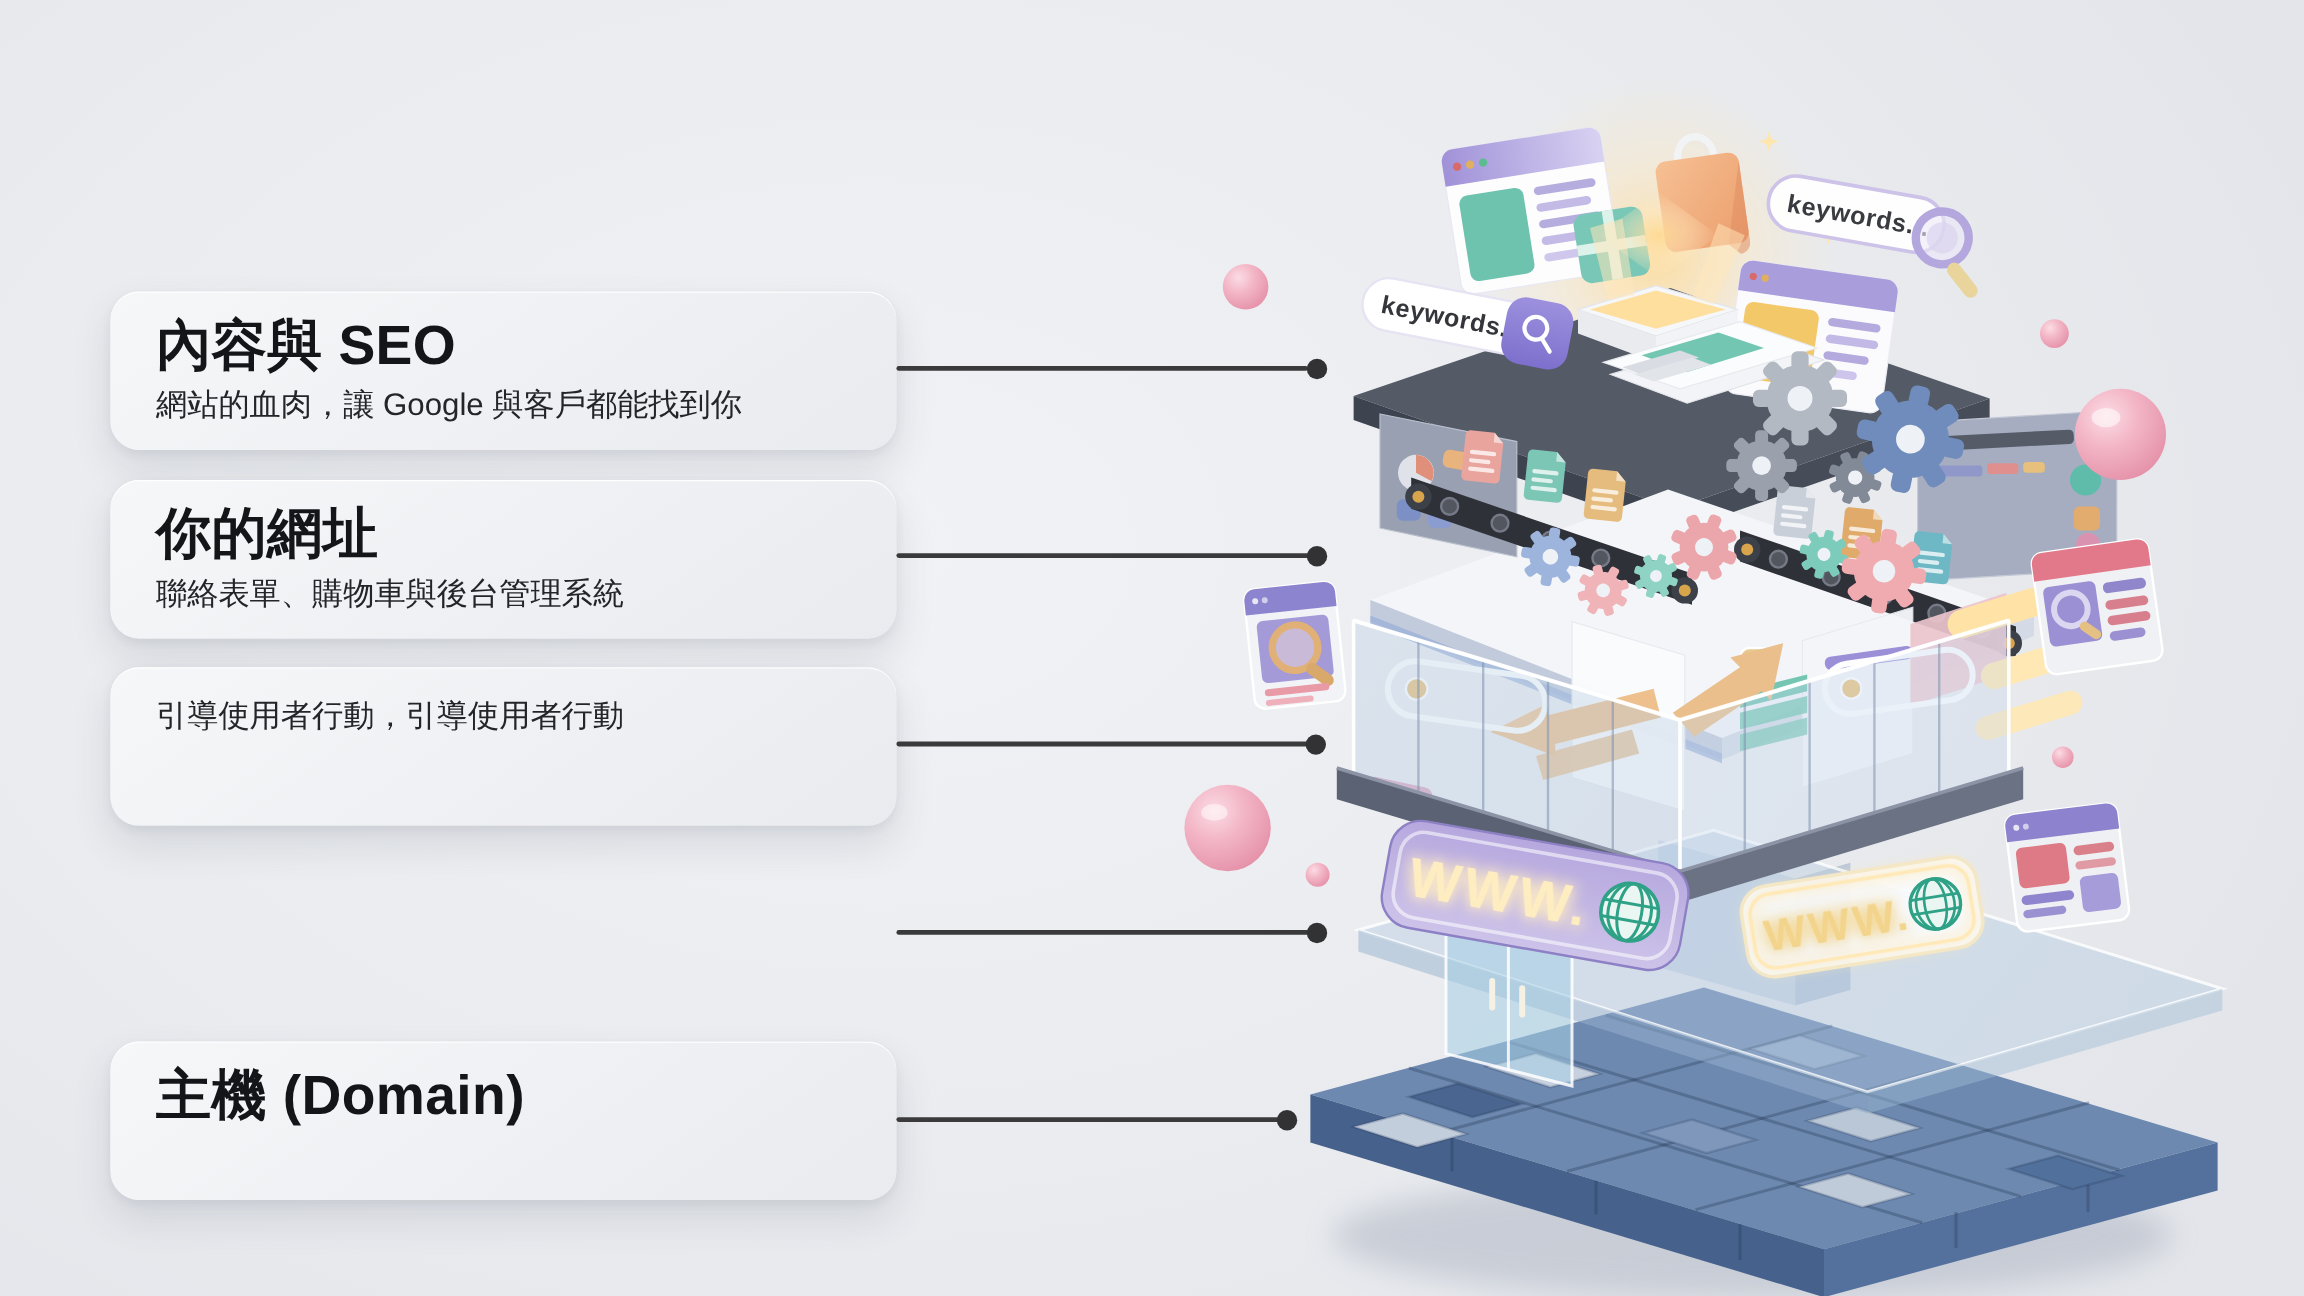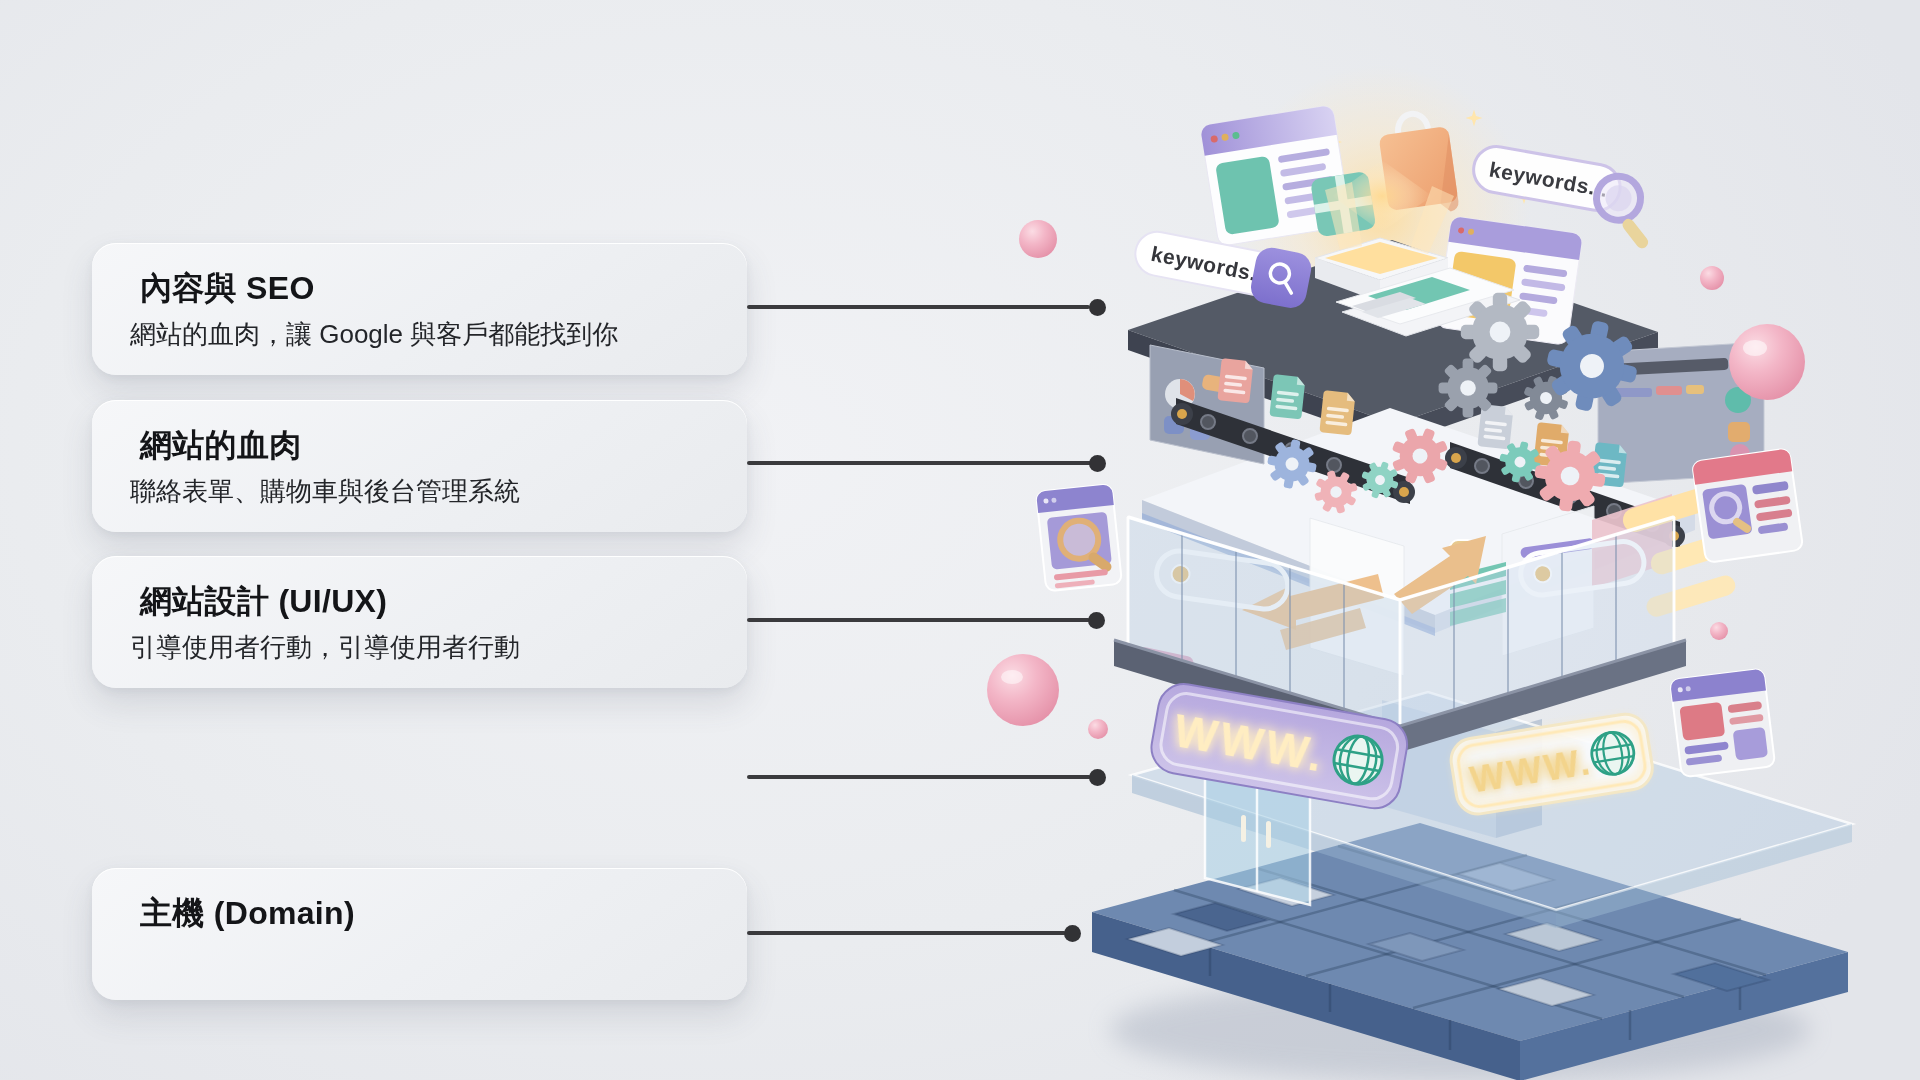--- a/index.html
+++ b/index.html
@@ -8,40 +8,39 @@
     background:radial-gradient(1300px 900px at 38% 42%, #f1f2f5 0%, #eaecef 55%, #e3e5ea 100%);
     font-family:"Liberation Sans","DejaVu Sans",sans-serif;
   }
   .illustration{position:absolute;left:980px;top:0;width:940px;height:1080px;z-index:1;}
   .card{
     position:absolute;left:92px;width:655px;height:132px;border-radius:24px;box-sizing:border-box;
     background:linear-gradient(145deg,#f6f7f9 0%,#eef0f3 55%,#e9ebee 100%);
     box-shadow:0 16px 32px rgba(70,80,100,.14),0 3px 8px rgba(70,80,100,.07),inset 0 1px 0 rgba(255,255,255,.95);
     padding:17px 20px 0 38px;z-index:2;
   }
-  .card h2{margin:10px;font-size:32px;line-height:1.18;color:#141518;font-weight:700;letter-spacing:.3px;}
+  .card h2{margin:0;font-size:46px;line-height:1.18;color:#141518;font-weight:700;letter-spacing:.3px;}
   .card p{margin:7px 0 0;font-size:26px;line-height:1.25;color:#232529;font-weight:400;}
   .connector{position:absolute;height:4px;background:#3a3a3d;border-radius:2px;z-index:2;}
   .connector-dot{position:absolute;width:17px;height:17px;border-radius:50%;background:#323235;z-index:2;}
 </style>
 </head>
 <body>
 
 <div class="stage">
 
   <div class="card" style="top:243px">
     <h2>內容與 SEO</h2>
     <p>網站的血肉，讓 Google 與客戶都能找到你</p>
   </div>
   <div class="card" style="top:400px">
-    <h2>網站的血肉</h2>
+    <h2>你的網址</h2>
     <p>聯絡表單、購物車與後台管理系統</p>
   </div>
   <div class="card" style="top:556px">
-    <h2>網站設計 (UI/UX)</h2>
     <p>引導使用者行動，引導使用者行動</p>
   </div>
   <div class="card" style="top:868px">
     <h2>主機 (Domain)</h2>
   </div>
 
   <div class="connector" style="left:747px;top:305px;width:343px"></div>
   <div class="connector-dot" style="left:1089px;top:299px"></div>
   <div class="connector" style="left:747px;top:461px;width:345px"></div>
   <div class="connector-dot" style="left:1089px;top:455px"></div>

